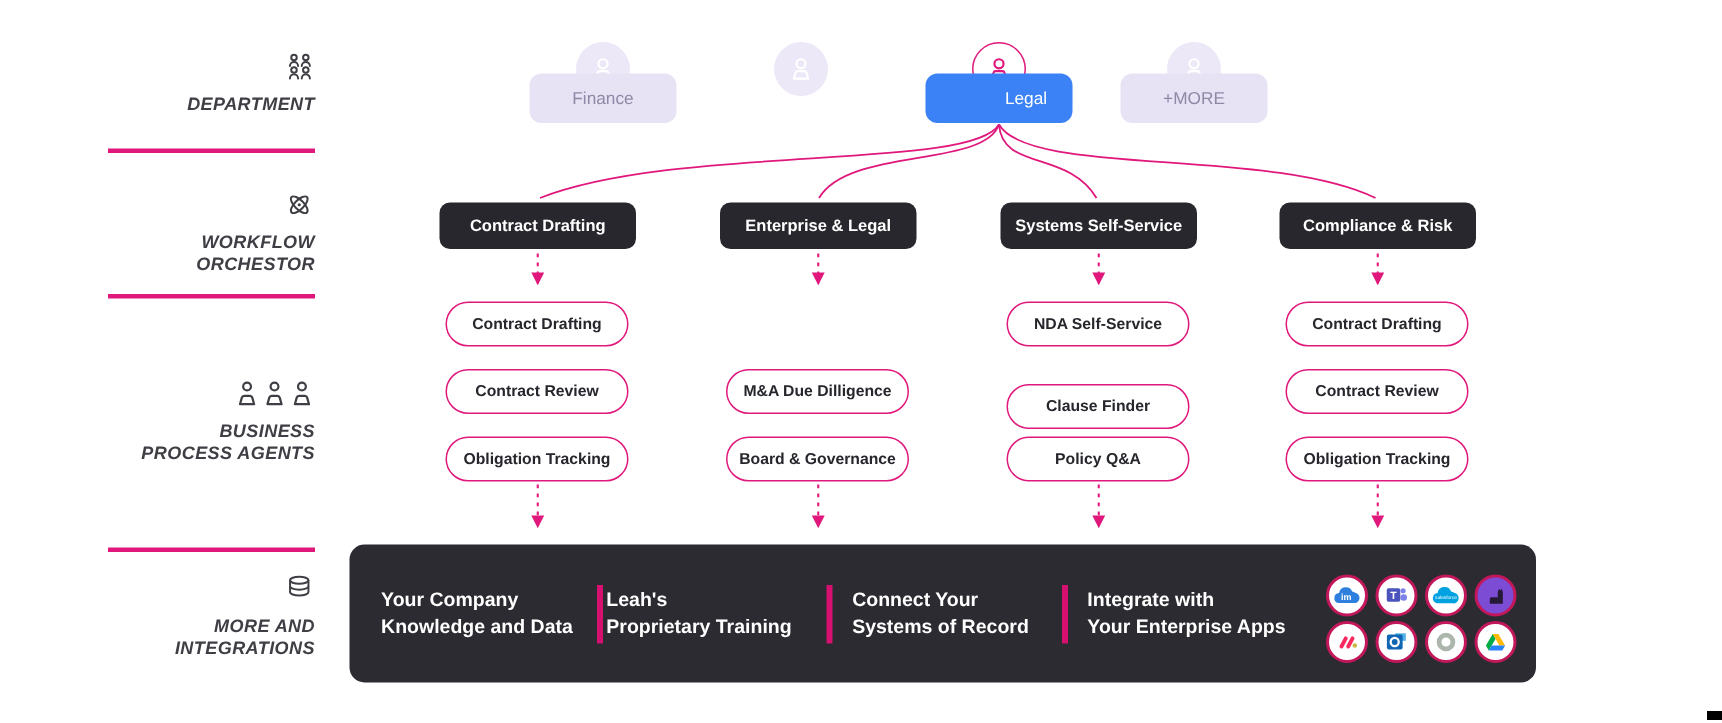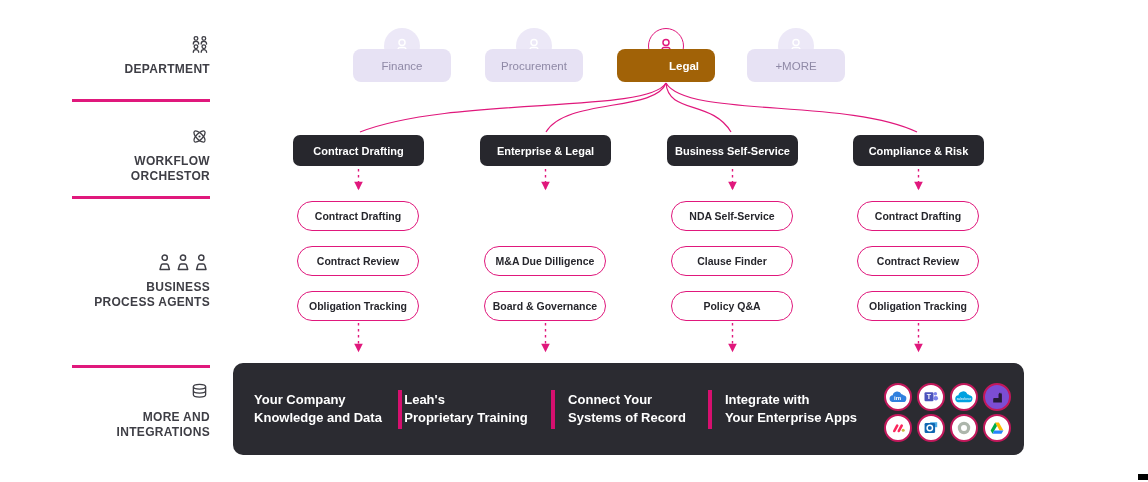--- a/index.html
+++ b/index.html
@@ -2,31 +2,31 @@
 <html><head>
 <meta charset="utf-8">
 <style>
   * { margin:0; padding:0; box-sizing:border-box; }
   html,body { background:#ffffff; }
   body { font-family:"Liberation Sans", sans-serif; }
   #stage { position:relative; width:1148px; height:482px; background:#ffffff; overflow:hidden; }
 
   
   .side-sec { position:absolute; right:938px; width:150px; display:flex; flex-direction:column; align-items:flex-end; gap:7px; }
-  .side-label { font-size:12px; font-weight:700; letter-spacing:.3px; color:#3E3E45; text-align:right; line-height:1.22; white-space:pre-line; }
+  .side-label { font-size:12px; font-weight:700; letter-spacing:.3px; color:#3E3E45; text-align:right; line-height:1.22; white-space:pre-line;font-style:italic; }
   .side-divider { position:absolute; left:72px; width:138px; height:2.5px; background:#E0187C; }
 
   
   .dept { position:absolute; top:28px; width:98px; }
   .avatar { width:36px; height:36px; border-radius:50%; margin:0 auto -15px auto; position:relative; z-index:0;
             display:flex; align-items:center; justify-content:center; background:#ECE8F7; }
   .avatar.sel { background:#ffffff; border:1.6px solid #E0187C; }
   .dept-btn { position:relative; z-index:1; height:33px; border-radius:8px; background:#E7E2F4; color:#8F89A6;
               font-size:11.5px; font-weight:500; display:flex; align-items:center; justify-content:center; cursor:pointer; }
-  .dept-btn.sel { background:#a16207; color:#ffffff; font-weight:700;padding-left:36px; }
+  .dept-btn.sel { background:#3b82f6; color:#ffffff; font-weight:400;padding-left:36px; }
 
   
   .wf-btn { position:absolute; top:135px; width:131px; height:31px; border-radius:7px; background:#27272D; color:#fff;
             font-size:11px; font-weight:600; display:flex; align-items:center; justify-content:center; cursor:pointer; }
 
   
   .pill { position:absolute; width:122px; height:30px; border:1.5px solid #E0187C; border-radius:15px; background:#fff;
           color:#26262C; font-size:10.5px; font-weight:600; display:flex; align-items:center; justify-content:center; cursor:pointer; }
 
   
@@ -138,21 +138,20 @@
     <div class="dept-btn">Finance</div>
   </div>
 
   <div class="dept" style="left:485px">
     <div class="avatar">
       <svg width="22" height="22" viewBox="0 0 24 24" fill="none" stroke="#ffffff" stroke-width="1.6" stroke-linejoin="round">
         <circle cx="12" cy="8.2" r="3.3"></circle>
           <path d="M6.8,19 L8,14.8 Q8.3,13.6 9.5,13.6 h5 Q15.7,13.6 16,14.8 L17.2,19 Z"></path>
       </svg>
     </div>
-    <div class="dept-btn">Procurement</div>
   </div>
 
   <div class="dept" style="left:617px">
     <div class="avatar sel">
       <svg width="22" height="22" viewBox="0 0 24 24" fill="none" stroke="#E0187C" stroke-width="1.6" stroke-linejoin="round">
         <circle cx="12" cy="8.2" r="3.3"></circle>
           <path d="M6.8,19 L8,14.8 Q8.3,13.6 9.5,13.6 h5 Q15.7,13.6 16,14.8 L17.2,19 Z"></path>
       </svg>
     </div>
     <div class="dept-btn sel">Legal</div>
@@ -163,32 +162,32 @@
       <svg width="22" height="22" viewBox="0 0 24 24" fill="none" stroke="#ffffff" stroke-width="1.6" stroke-linejoin="round">
         <circle cx="12" cy="8.2" r="3.3"></circle>
           <path d="M6.8,19 L8,14.8 Q8.3,13.6 9.5,13.6 h5 Q15.7,13.6 16,14.8 L17.2,19 Z"></path>
       </svg>
     </div>
     <div class="dept-btn">+MORE</div>
   </div>
 
   <div class="wf-btn" style="left:293px">Contract Drafting</div>
   <div class="wf-btn" style="left:480px">Enterprise &amp; Legal</div>
-  <div class="wf-btn" style="left:667px">Business Self-Service</div>
+  <div class="wf-btn" style="left:667px">Systems Self-Service</div>
   <div class="wf-btn" style="left:853px">Compliance &amp; Risk</div>
 
   <div class="pill" style="left:297px; top:201px">Contract Drafting</div>
   <div class="pill" style="left:297px; top:246px">Contract Review</div>
   <div class="pill" style="left:297px; top:291px">Obligation Tracking</div>
 
   <div class="pill" style="left:484px; top:246px">M&amp;A Due Dilligence</div>
   <div class="pill" style="left:671px; top:201px">NDA Self-Service</div>
 
   <div class="pill" style="left:484px; top:291px">Board &amp; Governance</div>
-  <div class="pill" style="left:671px; top:246px">Clause Finder</div>
+  <div class="pill" style="left:671px; top:256px">Clause Finder</div>
   <div class="pill" style="left:671px; top:291px">Policy Q&amp;A</div>
 
   <div class="pill" style="left:857px; top:201px">Contract Drafting</div>
   <div class="pill" style="left:857px; top:246px">Contract Review</div>
   <div class="pill" style="left:857px; top:291px">Obligation Tracking</div>
 
   <div class="bbar">
     <div class="bbar-item" style="left:10px">Your Company
 Knowledge and Data</div>
     <div class="bbar-div" style="left:165px"></div>

